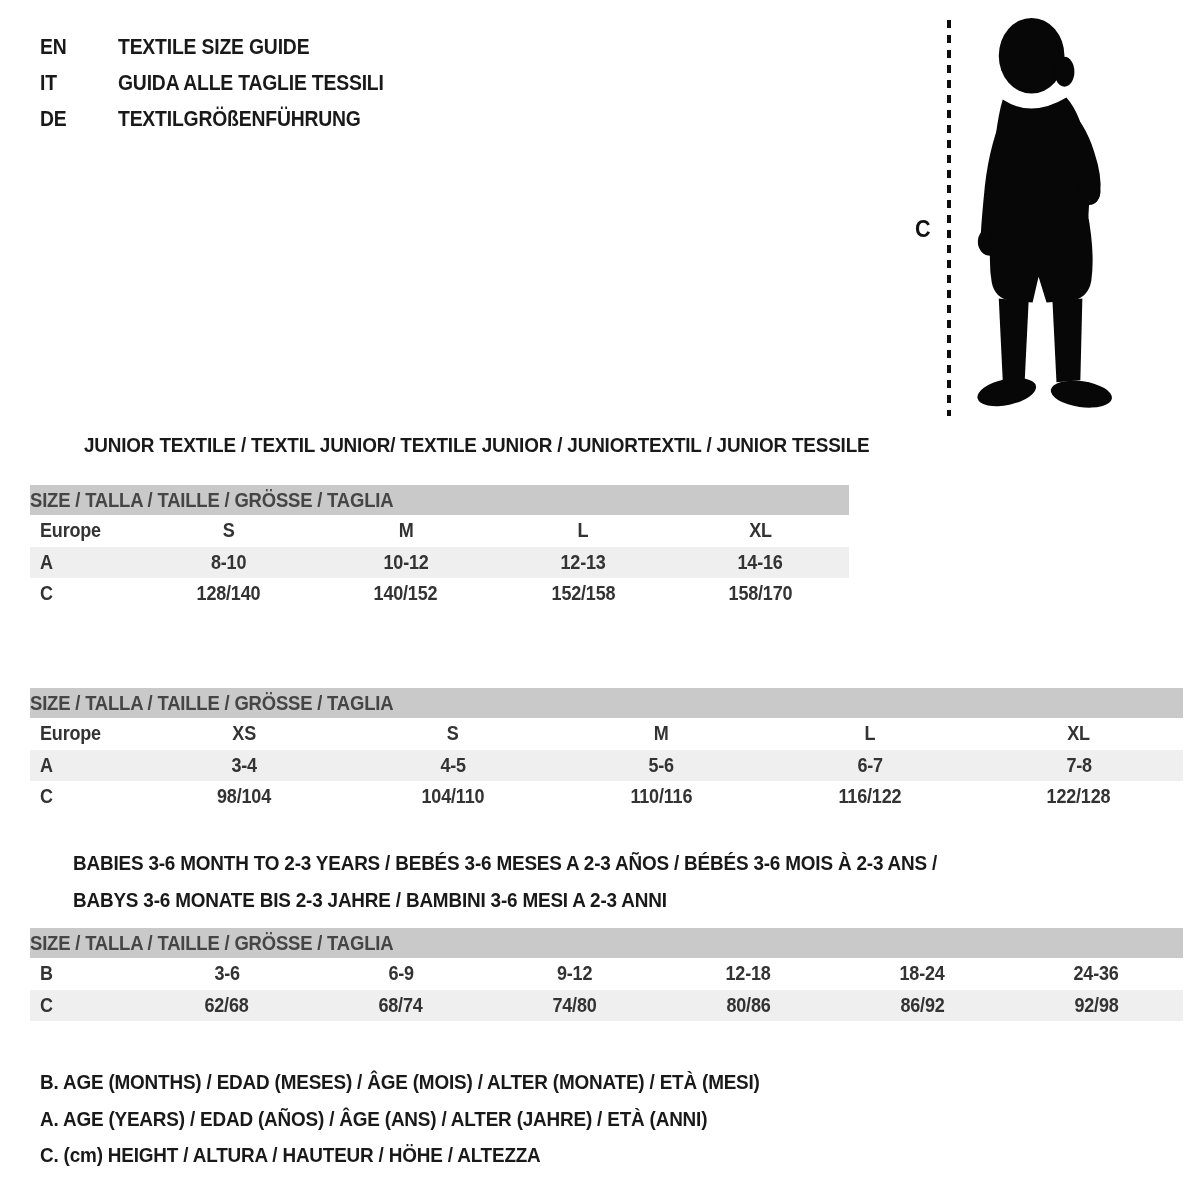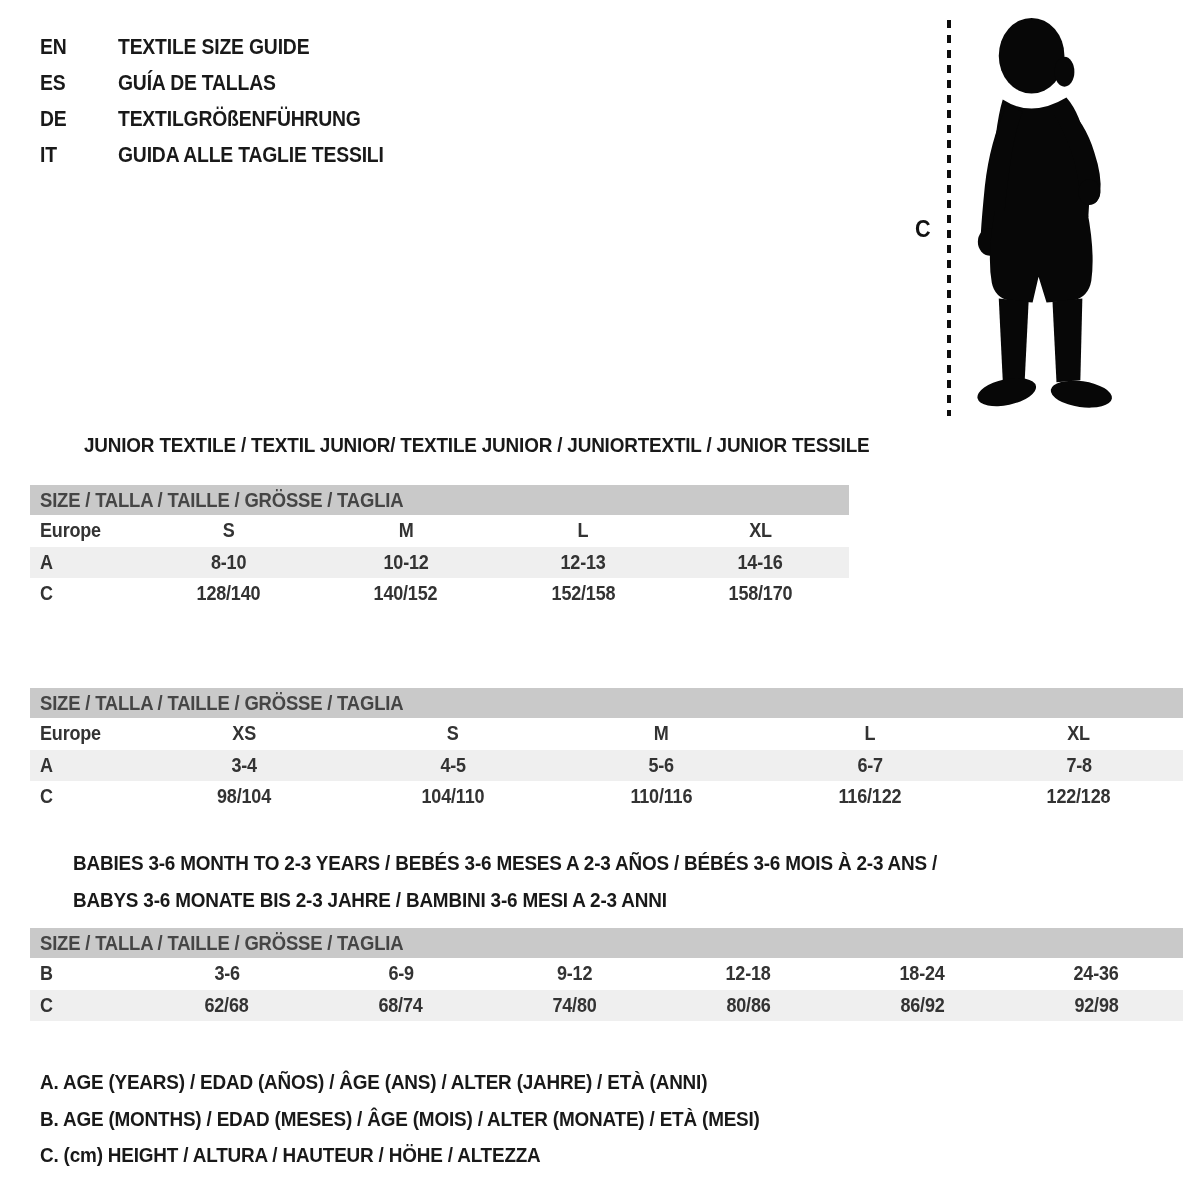--- a/index.html
+++ b/index.html
@@ -46,21 +46,21 @@
   #title-babies { top: 845px; margin-left: 33px; }
   .sub-sm { font-size: 13px; vertical-align: -4px; }
 
   
   .table { position: absolute; left: 30px; color: var(--table-text, #333333); font-size: 20px; }
   #table-junior   { top: 485px; width: 819px; }
   #table-children { top: 688px; width: 1153px; }
   #table-babies   { top: 928px; width: 1153px; }
   .size-bar {
     height: 30px; display: flex; align-items: center;
-    padding-left: 10px; box-sizing: border-box;
+    padding-left: 0; box-sizing: border-box;
     background: var(--size-bar-bg, #c9c9c9);
     color: var(--size-bar-text, #454545);
     font-size: 20.5px;
   }
   .row { display: flex; align-items: center; height: 31.5px; }
   .row.alt { background: var(--shaded-row-bg, #efefef); }
   .lbl { width: 110px; padding-left: 10px; box-sizing: border-box; flex: none; }
   .cell { flex: 1 1 0; text-align: center; }
 
   
@@ -71,30 +71,26 @@
 <body>
 
 <div class="canvas">
 
   <div class="langs">
     <div class="lang-row">
       <span class="lang-code"><span class="t">EN</span></span>
       <span class="lang-name"><span class="t">TEXTILE SIZE GUIDE</span></span>
     </div>
     <div class="lang-row">
-      <span class="lang-code"><span class="t">ES</span></span>
-      <span class="lang-name"><span class="t">GUÍA DE TALLAS</span></span>
+      <span class="lang-code"><span class="t">IT</span></span>
+      <span class="lang-name"><span class="t">GUIDA ALLE TAGLIE TESSILI</span></span>
     </div>
     <div class="lang-row">
       <span class="lang-code"><span class="t">DE</span></span>
       <span class="lang-name"><span class="t">TEXTILGRÖßENFÜHRUNG</span></span>
-    </div>
-    <div class="lang-row">
-      <span class="lang-code"><span class="t">IT</span></span>
-      <span class="lang-name"><span class="t">GUIDA ALLE TAGLIE TESSILI</span></span>
     </div>
   </div>
 
   <span class="c-label"><span class="t">C</span></span>
   <div class="dash-line"></div>
   <svg class="baby" width="178" height="408" viewBox="0 0 175 410">
     <g fill="#070707">
       <ellipse cx="67" cy="44" rx="33" ry="38"></ellipse>
       <ellipse cx="100" cy="60" rx="10" ry="15"></ellipse>
       <path d="M38 88 Q67 107 102 86 Q117 103 122 136 Q127 168 124 206 L30 206 Q26 160 31 124 Q34 101 38 88 Z"></path>
@@ -193,23 +189,23 @@
       <span class="cell"><span class="t">68/74</span></span>
       <span class="cell"><span class="t">74/80</span></span>
       <span class="cell"><span class="t">80/86</span></span>
       <span class="cell"><span class="t">86/92</span></span>
       <span class="cell"><span class="t">92/98</span></span>
     </div>
   </div>
 
   <div class="legend">
     <div class="legend-line">
-        <span class="t">A. AGE (YEARS) / EDAD (AÑOS) / ÂGE (ANS) / ALTER (JAHRE) / ETÀ (ANNI)</span>
+        <span class="t">B. AGE (MONTHS) / EDAD (MESES) / ÂGE (MOIS) / ALTER (MONATE) / ETÀ (MESI)</span>
       </div>
     <div class="legend-line">
-        <span class="t">B. AGE (MONTHS) / EDAD (MESES) / ÂGE (MOIS) / ALTER (MONATE) / ETÀ (MESI)</span>
+        <span class="t">A. AGE (YEARS) / EDAD (AÑOS) / ÂGE (ANS) / ALTER (JAHRE) / ETÀ (ANNI)</span>
       </div>
     <div class="legend-line">
         <span class="t">C. (cm) HEIGHT / ALTURA / HAUTEUR / HÖHE / ALTEZZA</span>
       </div>
   </div>
 
 </div>
 
 </body></html>

